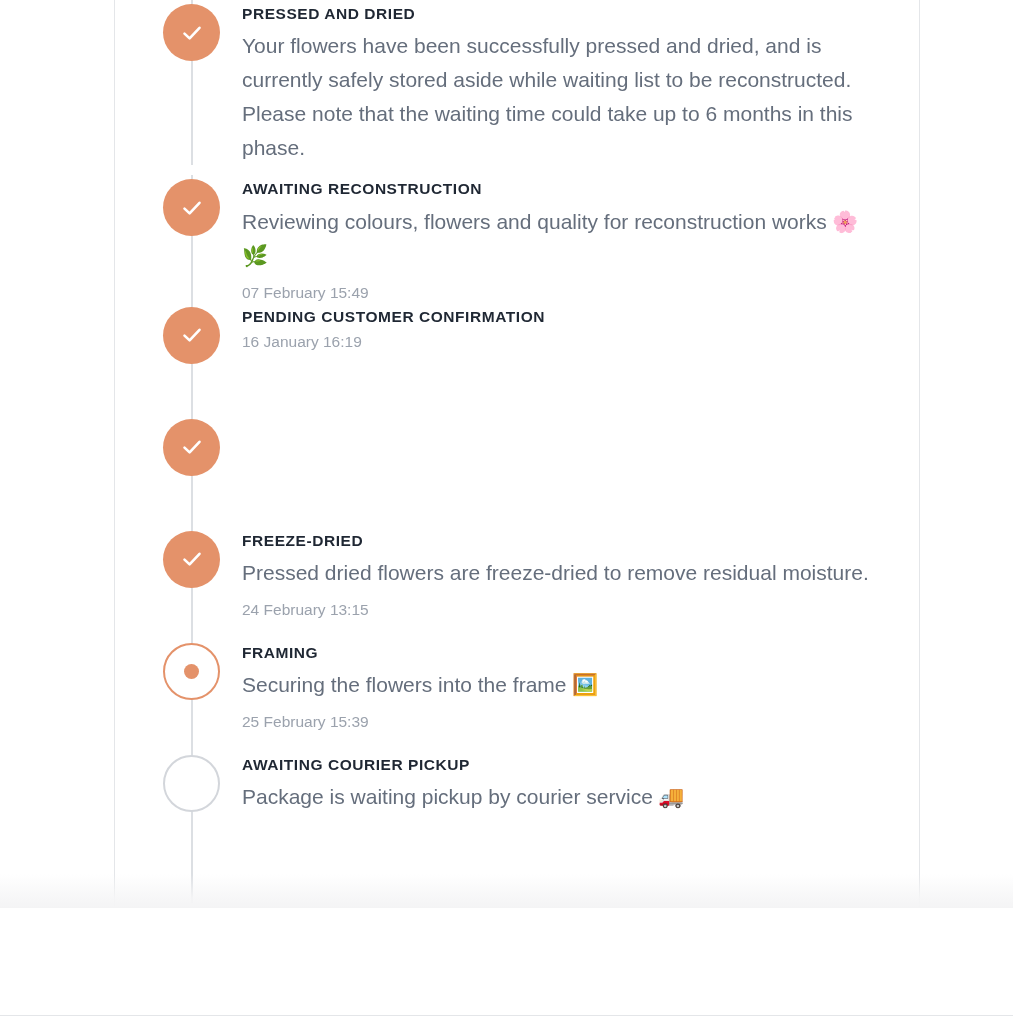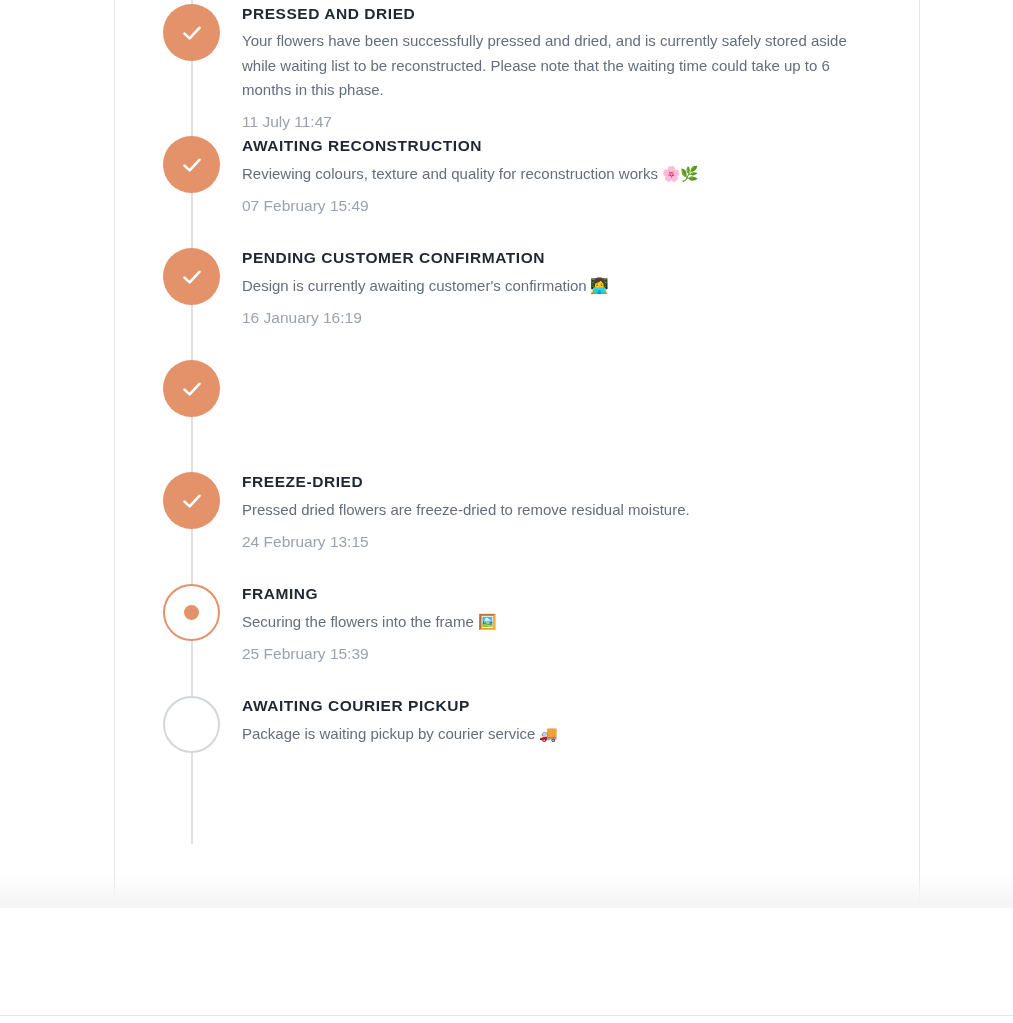--- a/index.html
+++ b/index.html
@@ -134,21 +134,21 @@
     font-size: 15.5px;
     font-weight: 700;
     letter-spacing: 0.55px;
     color: #1f2733;
     margin: 0 0 6px 0;
     line-height: 1.25;
     text-transform: uppercase;
   }
 
   .tl-desc {
-    font-size: 15px;
+    font-size: 21px;
     font-weight: 400;
     color: #656e7c;
     margin: 0 0 10px 0;
     line-height: 1.62;
     max-width: 640px;
   }
 
   .tl-time {
     font-size: 15.5px;
     font-weight: 400;
@@ -171,50 +171,48 @@
         <span class="tl-marker done">
           <span class="check">
             <svg viewBox="0 0 24 24" width="24" height="24" aria-hidden="true">
               <path d="M4.5 12.6 L9.6 17.4 L19.5 6.8" fill="none" stroke="#ffffff" stroke-width="2.6" stroke-linecap="round" stroke-linejoin="round"></path>
             </svg>
           </span>
         </span>
         <div class="tl-body">
           <h3 class="tl-title">PRESSED AND DRIED</h3>
           <p class="tl-desc">Your flowers have been successfully pressed and dried, and is currently safely stored aside while waiting list to be reconstructed. Please note that the waiting time could take up to 6 months in this phase.</p>
-          <p class="tl-time">11 July 11:47</p>
         </div>
       </li>
       <li class="tl-item">
         <span class="tl-line"></span>
         <span class="tl-marker done">
           <span class="check">
             <svg viewBox="0 0 24 24" width="24" height="24" aria-hidden="true">
               <path d="M4.5 12.6 L9.6 17.4 L19.5 6.8" fill="none" stroke="#ffffff" stroke-width="2.6" stroke-linecap="round" stroke-linejoin="round"></path>
             </svg>
           </span>
         </span>
         <div class="tl-body">
           <h3 class="tl-title">AWAITING RECONSTRUCTION</h3>
-          <p class="tl-desc">Reviewing colours, texture and quality for reconstruction works 🌸🌿</p>
+          <p class="tl-desc">Reviewing colours, flowers and quality for reconstruction works 🌸🌿</p>
           <p class="tl-time">07 February 15:49</p>
         </div>
       </li>
       <li class="tl-item">
         <span class="tl-line"></span>
         <span class="tl-marker done">
           <span class="check">
             <svg viewBox="0 0 24 24" width="24" height="24" aria-hidden="true">
               <path d="M4.5 12.6 L9.6 17.4 L19.5 6.8" fill="none" stroke="#ffffff" stroke-width="2.6" stroke-linecap="round" stroke-linejoin="round"></path>
             </svg>
           </span>
         </span>
         <div class="tl-body">
           <h3 class="tl-title">PENDING CUSTOMER CONFIRMATION</h3>
-          <p class="tl-desc">Design is currently awaiting customer's confirmation 👩‍💻</p>
           <p class="tl-time">16 January 16:19</p>
         </div>
       </li>
       <li class="tl-item">
         <span class="tl-line"></span>
         <span class="tl-marker done">
           <span class="check">
             <svg viewBox="0 0 24 24" width="24" height="24" aria-hidden="true">
               <path d="M4.5 12.6 L9.6 17.4 L19.5 6.8" fill="none" stroke="#ffffff" stroke-width="2.6" stroke-linecap="round" stroke-linejoin="round"></path>
             </svg>

